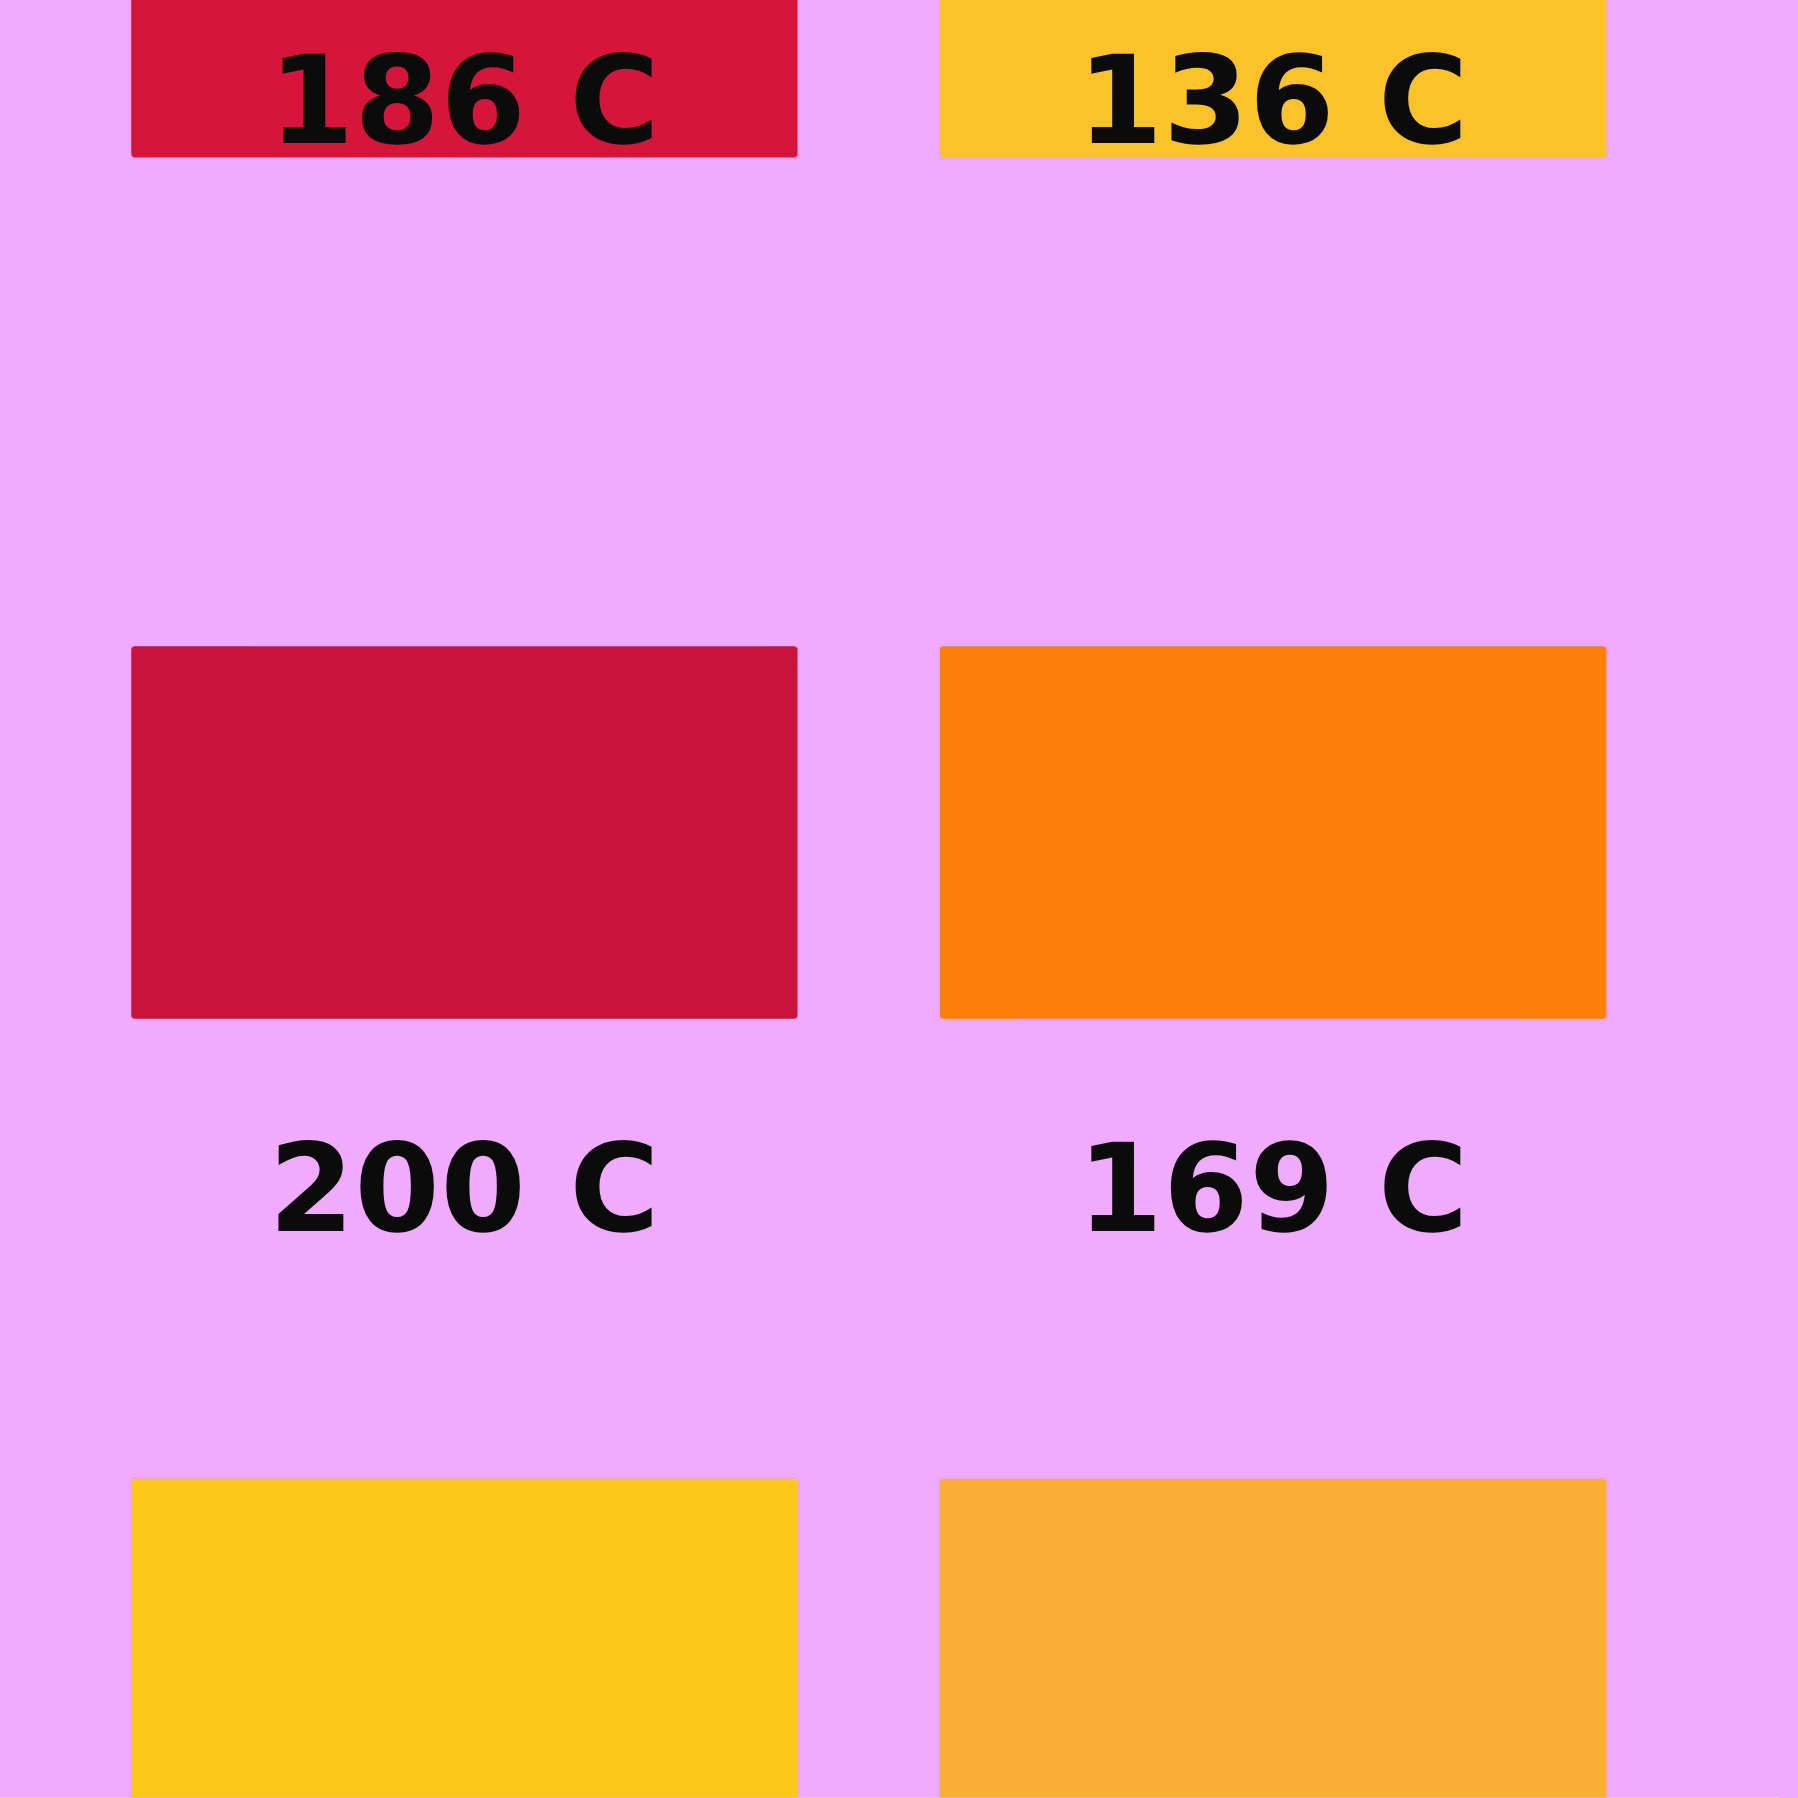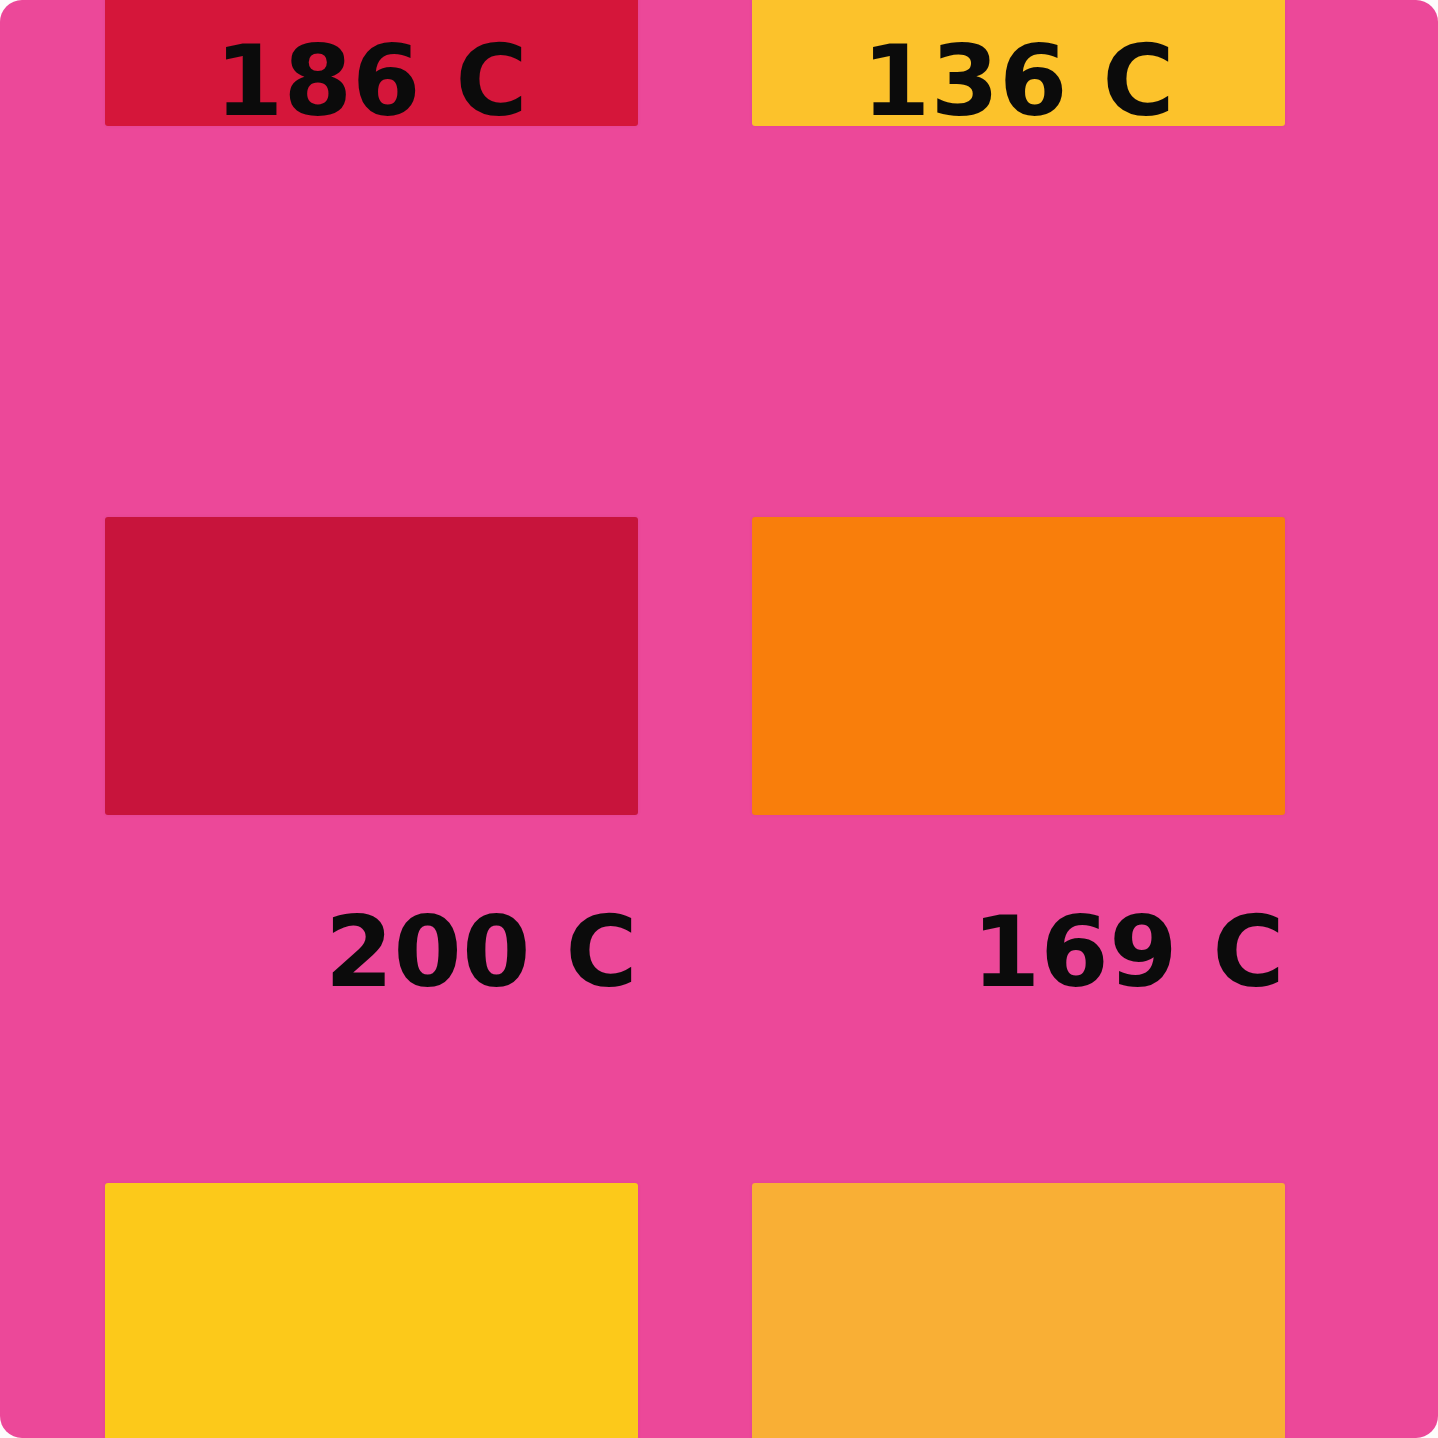--- a/index.html
+++ b/index.html
@@ -61,27 +61,26 @@
     letter-spacing: 0.5px;
     white-space: nowrap;
   }
 
   .row-top .swatch-caption {
     top: 204px;
   }
 
   .row-middle .swatch-caption {
     top: 386px;
-    text-align: right;
   }
 </style>
 </head>
 <body style="background-color: rgb(253, 253, 252);">
 
-<div id="swatch-board" style="background-color: #ec4899; border-radius: 22px;">
+<div id="swatch-board" style="background-color: #f0abfc;">
 
   <div class="swatch-cell row-top" style="left:105px; top:-172px;">
     <div class="swatch-chip" style="top: 172px; background-color: rgb(213, 22, 58);"></div>
     <div class="swatch-caption" style="color: rgb(11, 11, 11);">186 C</div>
   </div>
 
   <div class="swatch-cell row-top" style="left:752px; top:-172px;">
     <div class="swatch-chip" style="top: 172px; background-color: rgb(252, 194, 43);"></div>
     <div class="swatch-caption" style="color: rgb(11, 11, 11); text-align: center;">136 C</div>
   </div>

